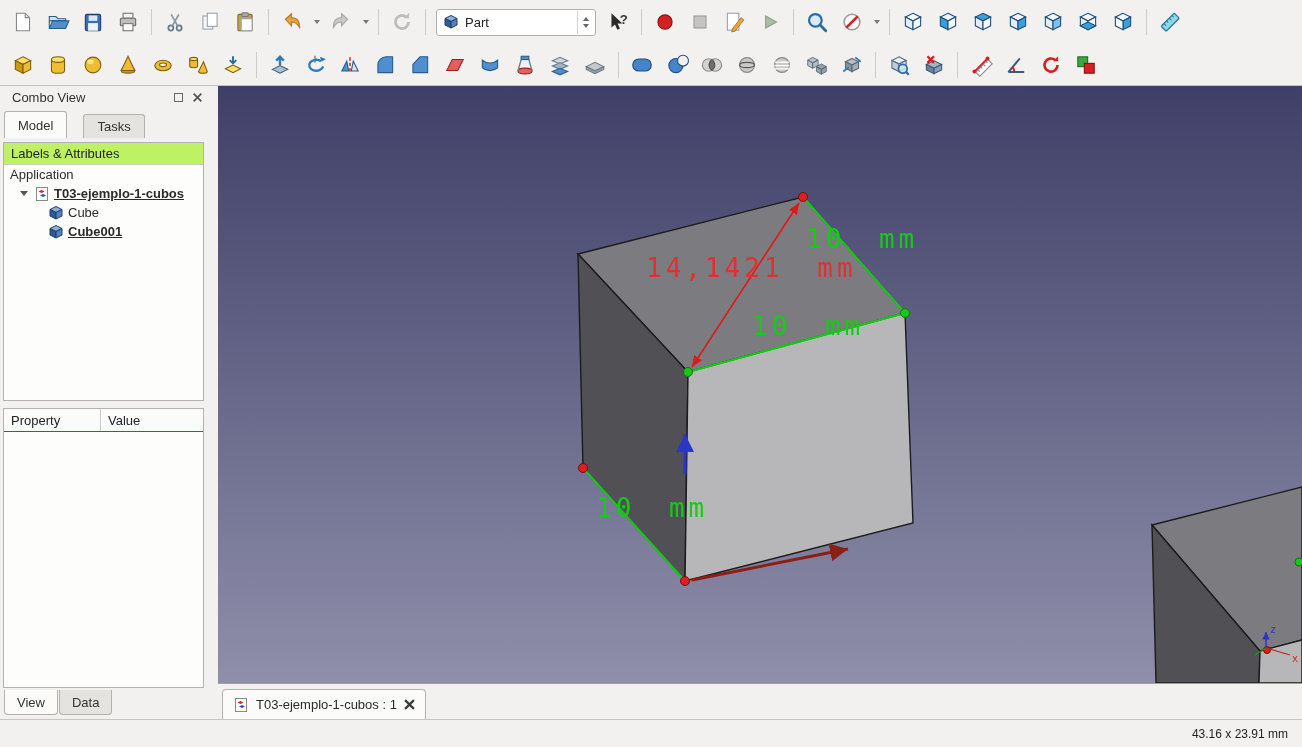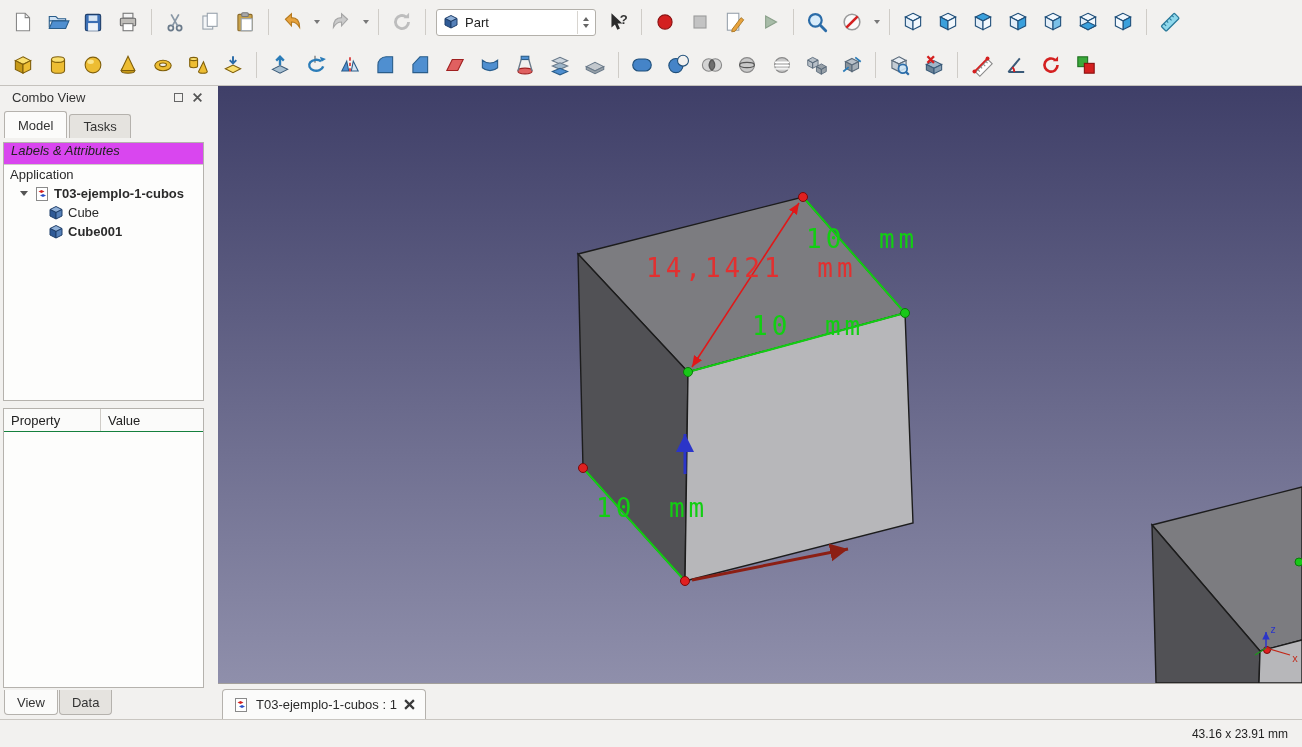--- a/index.html
+++ b/index.html
@@ -23,28 +23,28 @@
 .spin i{width:0;height:0;border-left:3px solid transparent;border-right:3px solid transparent;}
 .spin .up{border-bottom:4px solid #666;}
 .spin .dn{border-top:4px solid #666;}
 
 
 .dock{position:absolute;left:0;top:86px;width:216px;height:633px;background:#f2f1ef;}
 .dock-title{position:absolute;left:0;top:0;right:0;height:22px;display:flex;align-items:center;padding:0 12px;font-size:13px;color:#333;}
 .dock-btns{margin-left:auto;display:flex;gap:6px;}
 .dbtn{width:13px;height:13px;display:flex;align-items:center;justify-content:center;color:#555;font-size:10px;line-height:1;}
 .dbtn .box{width:9px;height:9px;border:1.4px solid #666;}
-.ttabs{position:absolute;left:4px;top:24px;right:4px;height:28px;display:flex;align-items:flex-end;gap:2px;}
+.ttabs{position:absolute;left:4px;top:24px;right:4px;height:28px;display:flex;align-items:flex-end;gap:16px;}
 .ttab{position:relative;height:24px;padding:0 13px;display:flex;align-items:center;background:#e5e3df;border:1px solid #b5b2ad;border-bottom:none;border-radius:3px 3px 0 0;color:#333;}
 .ttab.active{height:27px;background:#fbfbfa;}
 .tree-box{position:absolute;left:3px;top:56px;right:12px;height:259px;background:#fdfdfc;border:1px solid #b5b2ad;}
-.tree-header{height:22px;border-bottom:1px solid #cfccc7;display:flex;align-items:flex-start;padding:0 7px;background:#d946ef;color:#222;font-style:italic;}
+.tree-header{height:22px;border-bottom:1px solid #cfccc7;display:flex;align-items:center;padding:0 7px;background:#bef264;color:#222;}
 .tree-row{height:19px;display:flex;align-items:center;gap:4px;padding-left:6px;white-space:nowrap;}
 .tree-row .lbl{font-size:13px;}
-.tree-row.bold .lbl{font-weight:bold;}
+.tree-row.bold .lbl{font-weight:bold;text-decoration:underline;}
 .expander{width:0;height:0;border-left:4px solid transparent;border-right:4px solid transparent;border-top:5px solid #555;margin:0 2px 0 4px;}
 .ticon16 svg{width:16px;height:16px;display:block;}
 .indent1{padding-left:12px;}
 .indent2{padding-left:44px;}
 .prop-box{position:absolute;left:3px;top:322px;right:12px;height:280px;background:#fdfdfc;border:1px solid #b5b2ad;}
 .prop-header{height:23px;border-bottom:1px solid #15803d;display:flex;background:#fbfbfa;}
 .prop-header .cell{display:flex;align-items:center;padding:0 7px;color:#222;}
 .prop-header .c1{width:97px;border-right:1px solid #cfccc7;}
 .btabs{position:absolute;left:4px;top:604px;height:27px;display:flex;gap:1px;}
 .btab{position:relative;height:25px;padding:0 12px;display:flex;align-items:center;background:#e5e3df;border:1px solid #b5b2ad;border-top:none;border-radius:0 0 4px 4px;color:#333;}

